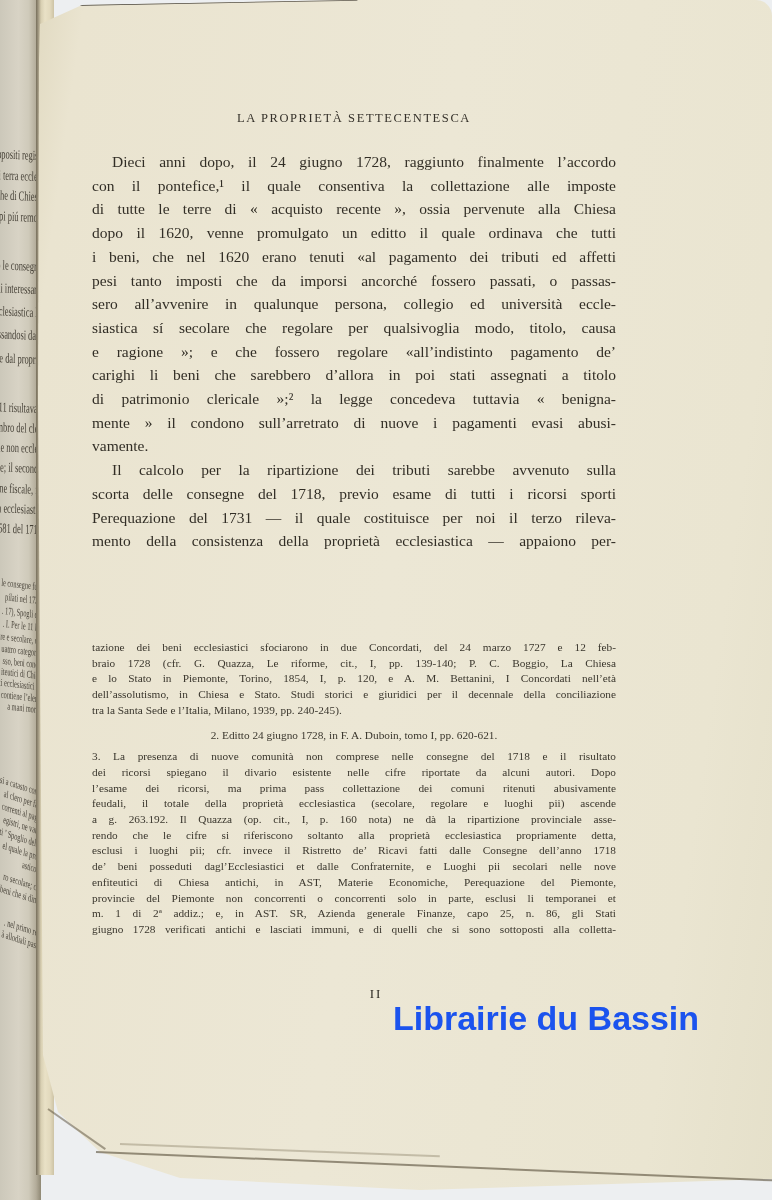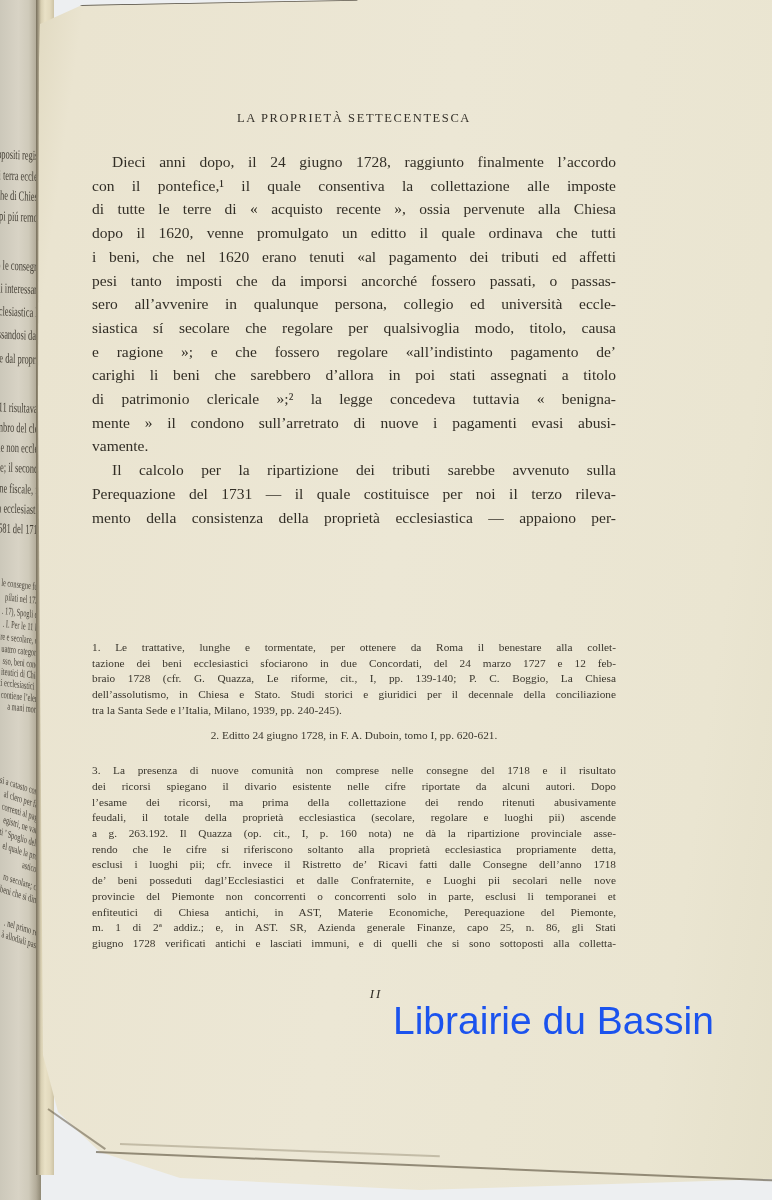--- a/index.html
+++ b/index.html
@@ -26,20 +26,21 @@
   .gutter {
     position:absolute; left:36px; top:0; width:18px; height:1175px;
     background:linear-gradient(to right,#776f5c 0px,#9a917b 2px,#d8cfb2 5px,#e9e1c6 9px,#e2d9bd 14px,#cdc3a5 18px);
   }
 
   
   .page {
     position:absolute; inset:0;
     clip-path:polygon(40px 24px,82px 5px,352px 0px,772px 0px,772px 1179px,420px 1190px,180px 1178px,100px 1152px,58px 1112px,43px 1055px,38px 400px,39px 60px);
     background:linear-gradient(98deg,#cfc6ab 0%,#e2dbc3 4.5%,#eae4d0 9%,#ece7d5 50%,#eae5d1 86%,#e5e0ca 100%);
+    border-radius:16px;
   }
   .topline {
     position:absolute; left:66px; top:3px; width:292px; height:2.5px;
     background:linear-gradient(to right,#3f3b33,#6b655a);
     transform:rotate(-1.05deg); transform-origin:left center; border-radius:2px;
   }
   .bottomline {
     position:absolute; left:96px; top:1151px; width:690px; height:2px;
     background:rgba(86,76,56,.6); transform:rotate(2.4deg); transform-origin:left center;
   }
@@ -59,34 +60,34 @@
   }
   .body {
     position:absolute; left:92px; top:150px; width:524px;
     font-size:15.5px; line-height:23.7px; color:#322e26;
   }
   .fns {
     position:absolute; left:92px; top:640px; width:524px;
     font-size:11.3px; line-height:15.7px; color:#3a362d;
   }
   .fn-gap { margin-top:9px;text-align:center; }
-  .fn-gap2 { margin-top:20px; }
+  .fn-gap2 { margin-top:6px; }
   .jline { text-align:justify; text-align-last:justify; }
   .indent { text-indent:20px; }
 
   .pagenum {
     position:absolute; left:356px; top:986px; width:40px; text-align:center;
-    font-size:13px; letter-spacing:2px; color:#2f2b24;font-style:italic;
+    font-size:13px; letter-spacing:2px; color:#2f2b24;
   }
 
   
   .wm {
     position:absolute; left:393px; top:1001px; line-height:1;
     font-family:"Liberation Sans","DejaVu Sans",sans-serif;
-    font-size:39px; font-weight:400; white-space:nowrap;
+    font-size:34px; font-weight:700; white-space:nowrap;
   }
 </style>
 </head>
 <body>
 
 <div id="canvas">
 
   <div class="facing">
     <div id="frag-layer">
         <div class="frag b" style="top: 148px;">ppositi regis</div>
@@ -145,41 +146,42 @@
         <div class="jline">i beni, che nel 1620 erano tenuti «al pagamento dei tributi ed affetti</div>
         <div class="jline">pesi tanto imposti che da imporsi ancorché fossero passati, o passas-</div>
         <div class="jline">sero all’avvenire in qualunque persona, collegio ed università eccle-</div>
         <div class="jline">siastica sí secolare che regolare per qualsivoglia modo, titolo, causa</div>
         <div class="jline">e ragione »; e che fossero regolare «all’indistinto pagamento de’</div>
         <div class="jline">carighi li beni che sarebbero d’allora in poi stati assegnati a titolo</div>
         <div class="jline">di patrimonio clericale »;² la legge concedeva tuttavia « benigna-</div>
         <div class="jline">mente » il condono sull’arretrato di nuove i pagamenti evasi abusi-</div>
         <div class="">vamente.</div>
         <div class="jline indent">Il calcolo per la ripartizione dei tributi sarebbe avvenuto sulla</div>
+        <div class="jline">scorta delle consegne del 1718, previo esame di tutti i ricorsi sporti</div>
         <div class="jline">Perequazione del 1731 — il quale costituisce per noi il terzo rileva-</div>
         <div class="jline">mento della consistenza della proprietà ecclesiastica — appaiono per-</div>
       </div>
 
     <div class="fns" id="footnote-lines">
-        <div class="jline">1. Le trattative, lunghe e tormentate, per ottenere da Roma il benestare alla collet-</div>
         <div class="jline">tazione dei beni ecclesiastici sfociarono in due Concordati, del 24 marzo 1727 e 12 feb-</div>
         <div class="jline">braio 1728 (cfr. G. Quazza, Le riforme, cit., I, pp. 139-140; P. C. Boggio, La Chiesa</div>
+        <div class="jline">e lo Stato in Piemonte, Torino, 1854, I, p. 120, e A. M. Bettanini, I Concordati nell’età</div>
         <div class="jline">dell’assolutismo, in Chiesa e Stato. Studi storici e giuridici per il decennale della conciliazione</div>
         <div class="">tra la Santa Sede e l’Italia, Milano, 1939, pp. 240-245).</div>
         <div class="fn-gap">2. Editto 24 giugno 1728, in F. A. Duboin, tomo I, pp. 620-621.</div>
         <div class="jline fn-gap2">3. La presenza di nuove comunità non comprese nelle consegne del 1718 e il risultato</div>
         <div class="jline">dei ricorsi spiegano il divario esistente nelle cifre riportate da alcuni autori. Dopo</div>
-        <div class="jline">l’esame dei ricorsi, ma prima della collettazione dei rendo ritenuti abusivamente</div>
+        <div class="jline">l’esame dei ricorsi, ma prima pass collettazione dei comuni ritenuti abusivamente</div>
         <div class="jline">feudali, il totale della proprietà ecclesiastica (secolare, regolare e luoghi pii) ascende</div>
         <div class="jline">a g. 263.192. Il Quazza (op. cit., I, p. 160 nota) ne dà la ripartizione provinciale asse-</div>
         <div class="jline">rendo che le cifre si riferiscono soltanto alla proprietà ecclesiastica propriamente detta,</div>
         <div class="jline">esclusi i luoghi pii; cfr. invece il Ristretto de’ Ricavi fatti dalle Consegne dell’anno 1718</div>
         <div class="jline">de’ beni posseduti dagl’Ecclesiastici et dalle Confraternite, e Luoghi pii secolari nelle nove</div>
+        <div class="jline">enfiteutici di Chiesa antichi, in AST, Materie Economiche, Perequazione del Piemonte,</div>
         <div class="jline">provincie del Piemonte non concorrenti o concorrenti solo in parte, esclusi li temporanei et</div>
-        <div class="jline">enfiteutici di Chiesa antichi, in AST, Materie Economiche, Perequazione del Piemonte,</div>
         <div class="jline">m. 1 di 2ª addiz.; e, in AST. SR, Azienda generale Finanze, capo 25, n. 86, gli Stati</div>
         <div class="jline">giugno 1728 verificati antichi e lasciati immuni, e di quelli che si sono sottoposti alla colletta-</div>
       </div>
 
     <div class="pagenum">II</div>
   </div>
 
   <div class="bottomline2"></div>
   <div class="bottomline"></div>
   <div class="bottomcurve"></div>

